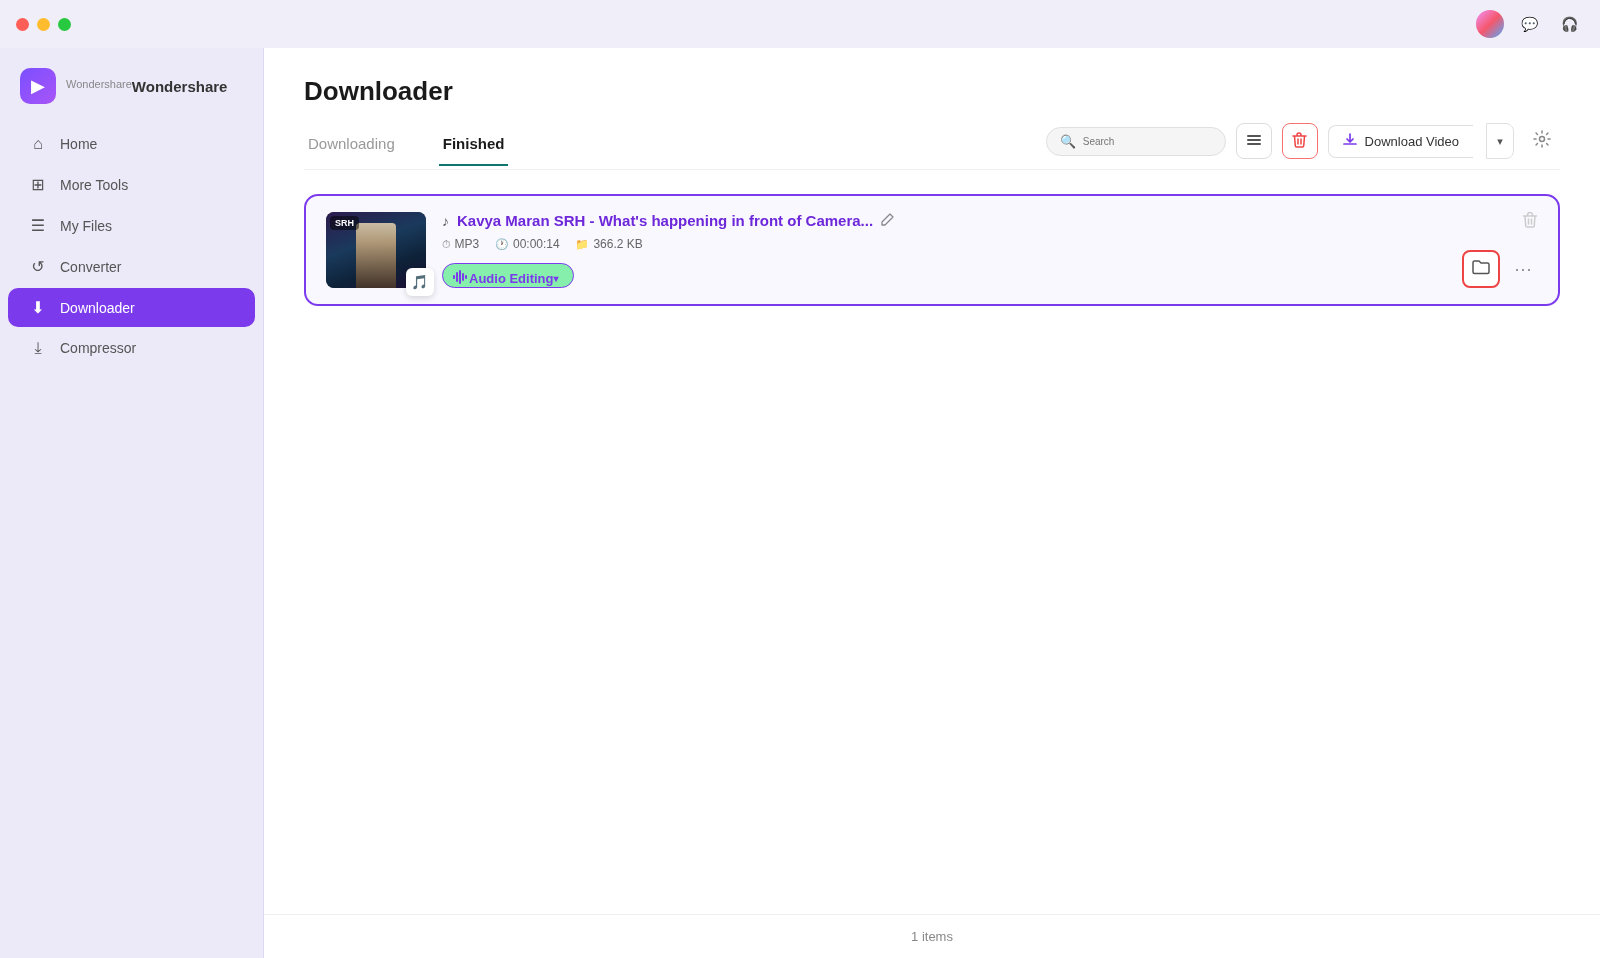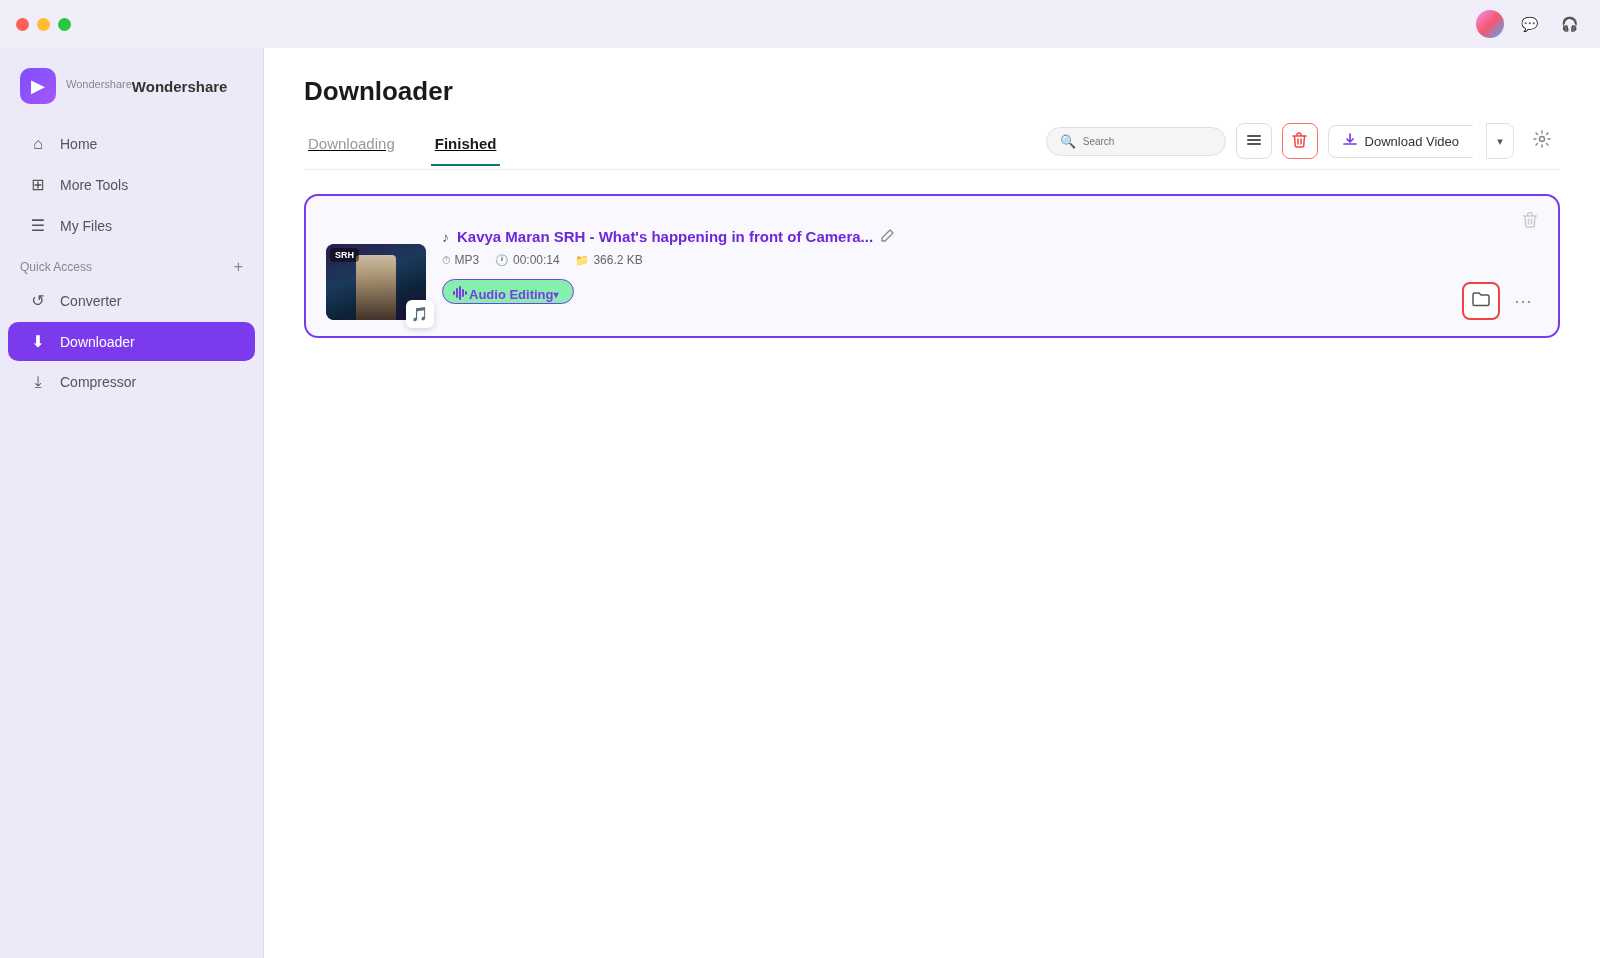--- a/index.html
+++ b/index.html
@@ -154,22 +154,21 @@
     
     .tabs-toolbar {
       display: flex;
       align-items: center;
       justify-content: space-between;
       border-bottom: 1px solid #eee;
       padding-bottom: 0;
     }
     .tabs {
       display: flex;
-      gap: 8px;
-      text-decoration: underline;
+      gap: 16px;
     }
     .tab {
       padding: 8px 4px 12px;
       margin-right: 24px;
       font-size: 15px;
       cursor: pointer;
       color: #999;
       font-weight: 400;
       border-bottom: 2px solid transparent;
       position: relative;
@@ -281,21 +280,20 @@
       flex-shrink: 0;
     }
     .thumbnail {
       width: 100px; height: 76px;
       border-radius: 8px;
       object-fit: cover;
       overflow: hidden;
       background: linear-gradient(135deg, #1a1a2e, #16213e, #0f3460);
       display: flex; align-items: center; justify-content: flex-end;
       position: relative;
-      margin-top: 32px;
     }
     .thumbnail-img-mock {
       width: 100%; height: 100%;
       background: linear-gradient(160deg, #2d1b4e 0%, #1a3a5c 40%, #0d2137 70%, #1f1035 100%);
       border-radius: 8px;
       position: relative;
       overflow: hidden;
     }
     
     .thumb-person {
@@ -467,24 +465,20 @@
     </div>
     <div class="sidebar-item">
       <span class="icon">⊞</span>
       <span>More Tools</span>
     </div>
     <div class="sidebar-item">
       <span class="icon">☰</span>
       <span>My Files</span>
     </div>
 
-    <div class="sidebar-section-label">
-      <span>Quick Access</span>
-      <span class="add-btn">+</span>
-    </div>
 
     <div class="sidebar-item">
       <span class="icon">↺</span>
       <span>Converter</span>
     </div>
     <div class="sidebar-item active">
       <span class="icon">⬇</span>
       <span>Downloader</span>
     </div>
     <div class="sidebar-item">
@@ -633,15 +627,18 @@
             </div>
             <div class="more-btn">
               <span>···</span>
             </div>
           </div>
         </div>
       </div>
 
     </div>
 
+    <div class="footer">
+      <span>1 items</span>
+    </div>
   </div>
 
 </div>
 
 </body></html>

